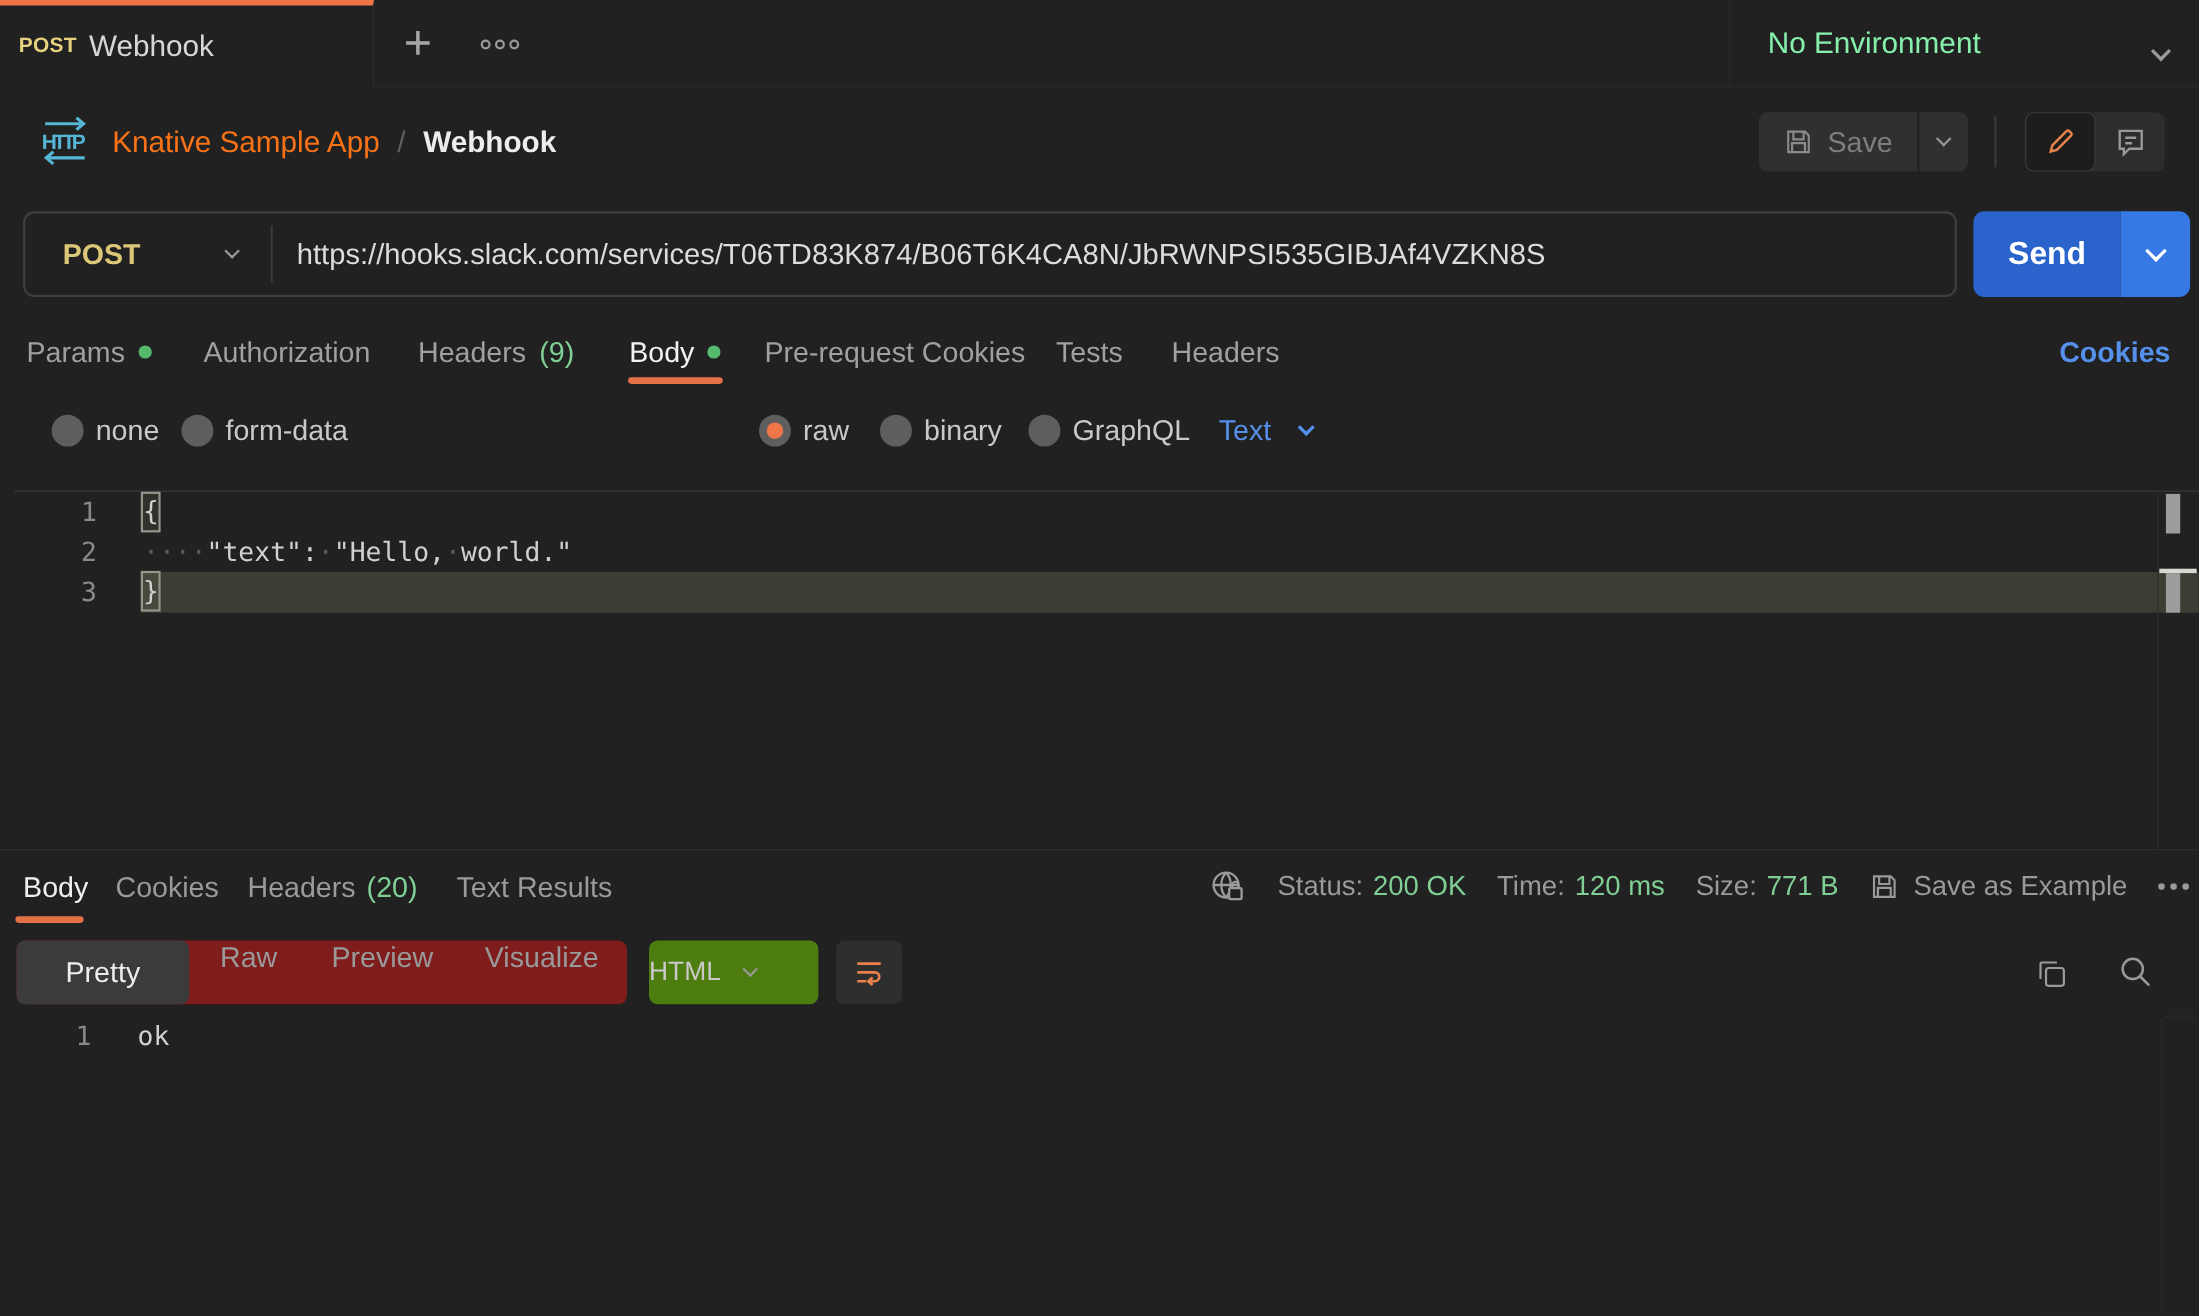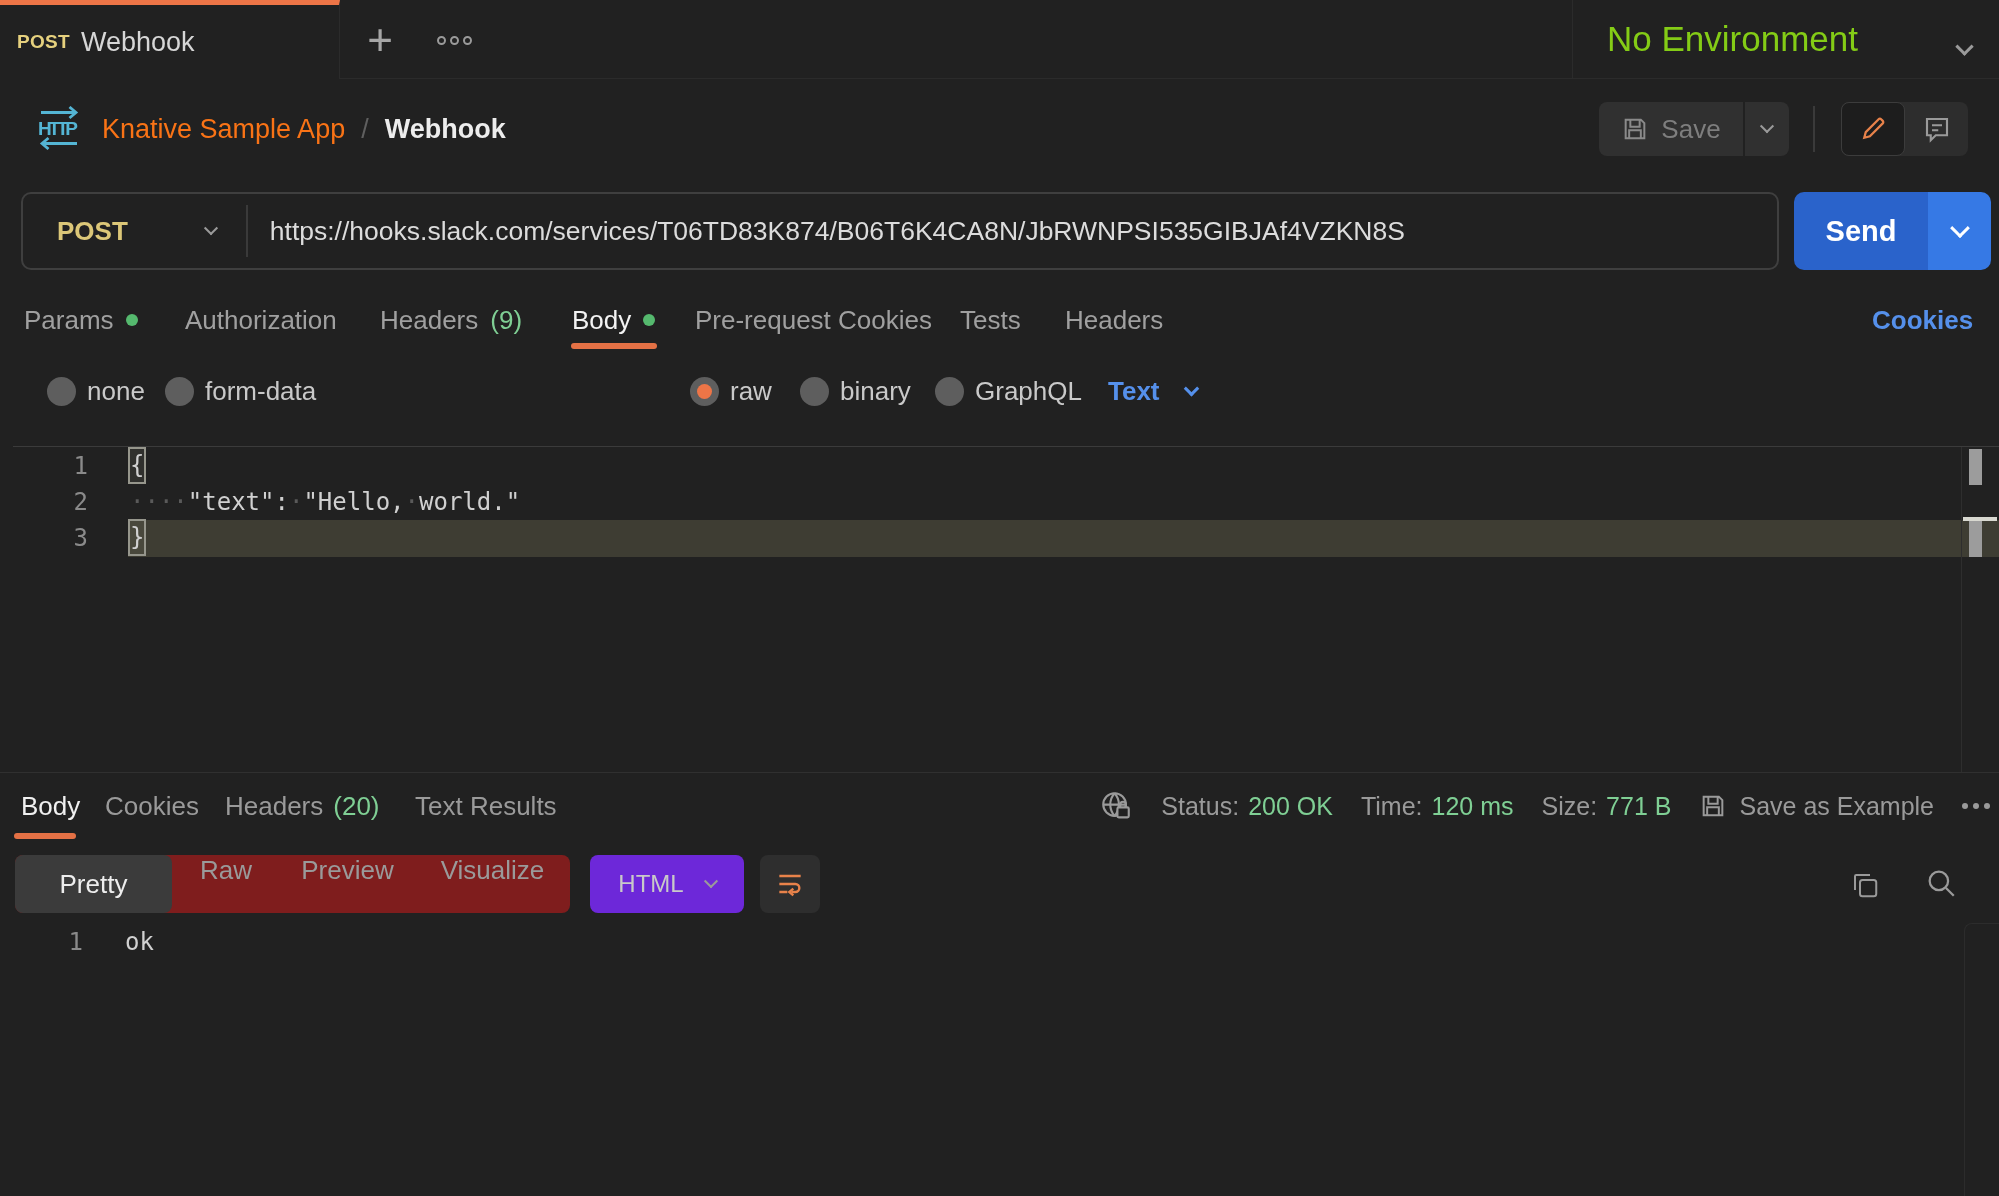--- a/index.html
+++ b/index.html
@@ -11,21 +11,21 @@
 .chev.sm{width:10px;height:10px;border-width:2.5px}
 
 #tabbar-border{left:340px;top:78px;width:1659px;height:1px;background:#2b2b2b}
 #active-tab{left:0;top:0;width:340px;height:79px;border-top:5px solid #ed7547;border-right:1px solid #2b2b2b;display:flex;align-items:center;padding-left:17px;gap:11px}
 .method-post{color:#e6d17e;font-weight:700;font-size:19px;letter-spacing:.3px}
 #active-tab .tab-title{color:#d6d6d6;font-size:27px}
 #plus-icon{left:356px;top:17px;width:48px;height:46px;color:#a6a6a6;font-size:44px;font-weight:200;display:flex;align-items:center;justify-content:center;line-height:1}
 #more-tabs-icon{left:437px;top:36px;display:flex;gap:4px;align-items:center}
 #more-tabs-icon i{width:9px;height:9px;border:2px solid #9a9a9a;border-radius:50%;display:block}
 #env-divider{left:1572px;top:0;width:1px;height:78px;background:#2b2b2b}
-#env-name{left:1607px;top:0;height:78px;display:flex;align-items:center;color:#84cc16;font-size:35px}
+#env-name{left:1607px;top:0;height:78px;display:flex;align-items:center;color:#86efac;font-size:27px}
 #env-chevron{left:1958px;top:32px}
 
 #http-icon{left:36px;top:106px;width:46px;height:44px}
 #crumb{left:102px;top:79px;height:100px;display:flex;align-items:center;gap:16px;font-size:27px}
 #crumb .coll{color:#f97316}
 #crumb .sep{color:#5f5f5f}
 #crumb .req{color:#ededed;font-weight:700}
 #save-group{left:1599px;top:102px;height:54px;display:flex;gap:2px}
 #save-btn{width:144px;background:#303030;border-radius:8px 0 0 8px;display:flex;align-items:center;justify-content:center;gap:12px;color:#7e7e7e;font-size:26px}
 #save-chev{width:44px;background:#303030;border-radius:0 8px 8px 0;display:flex;align-items:center;justify-content:center}
@@ -47,21 +47,21 @@
 .rtab{position:absolute;top:296px;height:48px;display:flex;align-items:center;gap:12px;color:#a0a0a0;font-size:26px}
 .gdot{width:12px;height:12px;border-radius:50%;background:#55b96e;display:inline-block}
 .grn{color:#7fcf94}
 #tab-body{color:#f3f3f3}
 #body-underline{left:571px;top:343px;width:86px;height:6px;background:#e47145;border-radius:3px}
 #cookies-link{position:absolute;top:296px;left:1872px;height:48px;display:flex;align-items:center;color:#5590eb;font-weight:700;font-size:26px}
 
 .radio-item{position:absolute;top:372px;height:38px;display:flex;align-items:center;gap:11px;color:#c9c9c9;font-size:26px}
 .radio{width:29px;height:29px;border-radius:50%;background:#5e5e5e;position:relative}
 .radio.sel::after{content:"";position:absolute;left:7px;top:7px;width:15px;height:15px;border-radius:50%;background:#ed7547}
-#fmt-dd{position:absolute;top:372px;left:1108px;height:38px;display:flex;align-items:center;gap:26px;color:#5590eb;font-weight:700;font-size:26px}
+#fmt-dd{position:absolute;top:372px;left:1108px;height:38px;display:flex;align-items:center;gap:26px;color:#5590eb;font-weight:400;font-size:26px}
 #fmt-dd .chev{border-color:#5590eb;border-width:3px;width:11px;height:11px}
 
 #editor{left:13px;top:446px;width:1986px;height:326px;border-top:1px solid #3b3b3b}
 .eline{position:absolute;left:0;width:1986px;height:36px;font-size:24px;line-height:36px}
 .eline .lnum{position:absolute;left:0;width:75px;text-align:right;color:#8a8a8a}
 .eline .code{position:absolute;left:117px;color:#d0d0d0;white-space:pre}
 #line3-band{position:absolute;left:115px;top:73px;width:1871px;height:37px;background:#3e3d33}
 .bbox{display:inline-block;outline:2px solid #96968c;background:rgba(140,140,120,.14);height:33px;line-height:33px;margin-top:1px;vertical-align:top}
 .wsdot{color:#5a5a5a}
 #ruler-divider{position:absolute;left:1948px;top:0;width:1px;height:326px;background:#2e2e2e}
@@ -76,21 +76,21 @@
 #status-row{left:1080px;top:782px;width:910px;height:48px;display:flex;align-items:center;justify-content:flex-end;gap:28px;font-size:25px;color:#9a9a9a;white-space:nowrap}
 .stat{display:flex;gap:9px;align-items:center}
 #saveex{display:flex;gap:12px;align-items:center}
 #resp-more{display:flex;gap:5px;align-items:center}
 #resp-more i{width:6px;height:6px;border-radius:50%;background:#9a9a9a;display:block}
 
 #view-group{left:15px;top:855px;width:555px;height:58px;background:#7f1d1d;border-radius:8px;display:flex;align-items:flex-start;font-size:26px;color:#9a9a9a}
 #view-pretty{width:157px;height:58px;background:#3b3b3b;border-radius:8px;display:flex;align-items:center;justify-content:center;color:#ededed}
 .viewseg{display:flex;align-items:center;justify-content:center}
 #view-raw{width:108px}#view-preview{width:135px}#view-visualize{width:155px}
-#fmt2-dd{left:590px;top:855px;width:154px;height:58px;background:#6d28d9;border-radius:8px;display:flex;align-items:center;justify-content:center;gap:22px;color:#c9c9c9;font-size:24px}
+#fmt2-dd{left:590px;top:855px;width:154px;height:58px;background:#4d7c0f;border-radius:8px;display:flex;align-items:center;justify-content:flex-start;gap:22px;color:#c9c9c9;font-size:24px}
 #wrap-btn{left:760px;top:855px;width:60px;height:58px;background:#2e2e2e;border-radius:8px;display:flex;align-items:center;justify-content:center}
 #copy-icon{left:1850px;top:870px}
 #search-icon{left:1924px;top:866px}
 #resp-line{left:0;top:924px;width:1999px;height:36px;font-size:24px;line-height:36px}
 #resp-line .lnum{position:absolute;left:0;width:83px;text-align:right;color:#8a8a8a}
 #resp-line .code{position:absolute;left:125px;color:#d0d0d0}
 </style>
 </head>
 <body>
 

